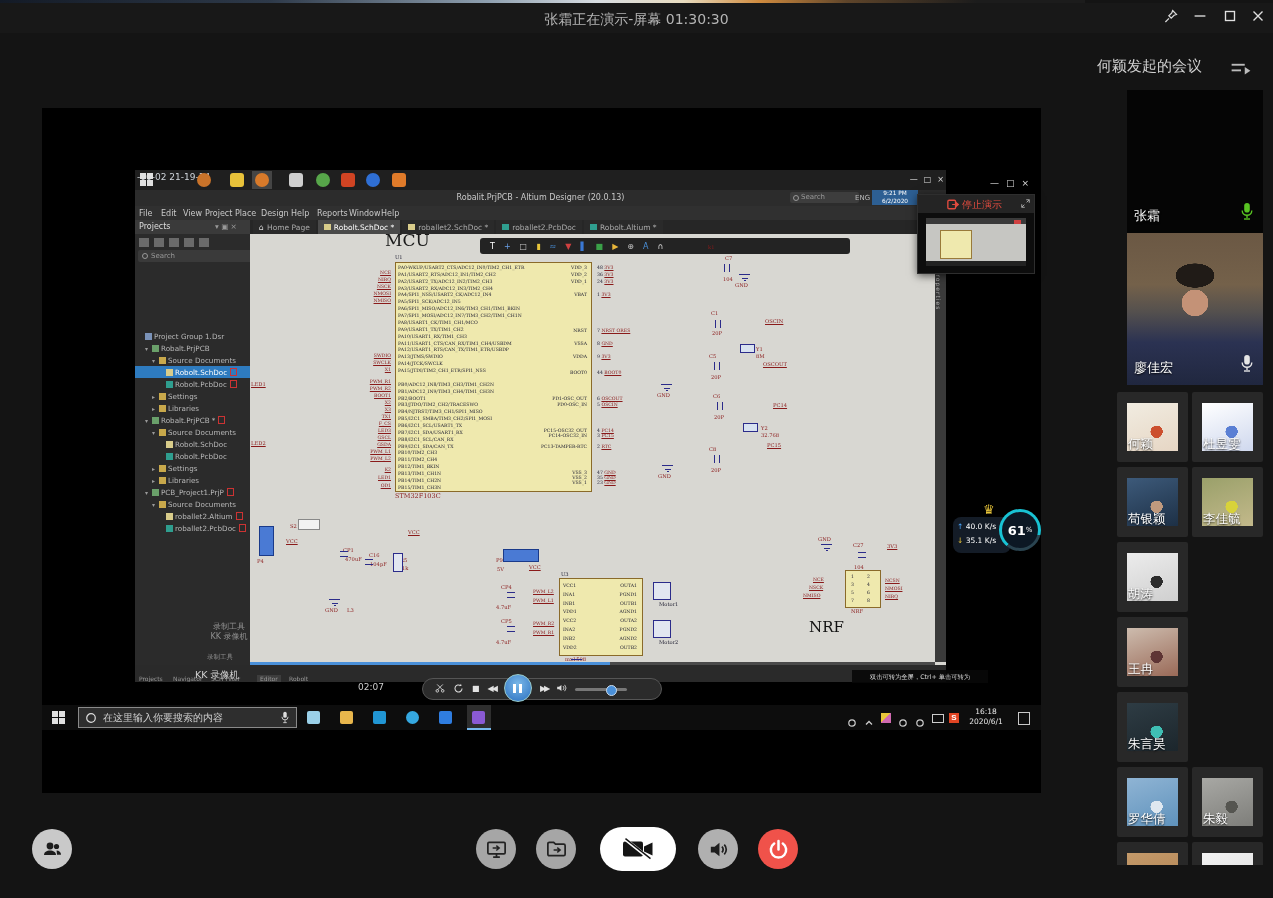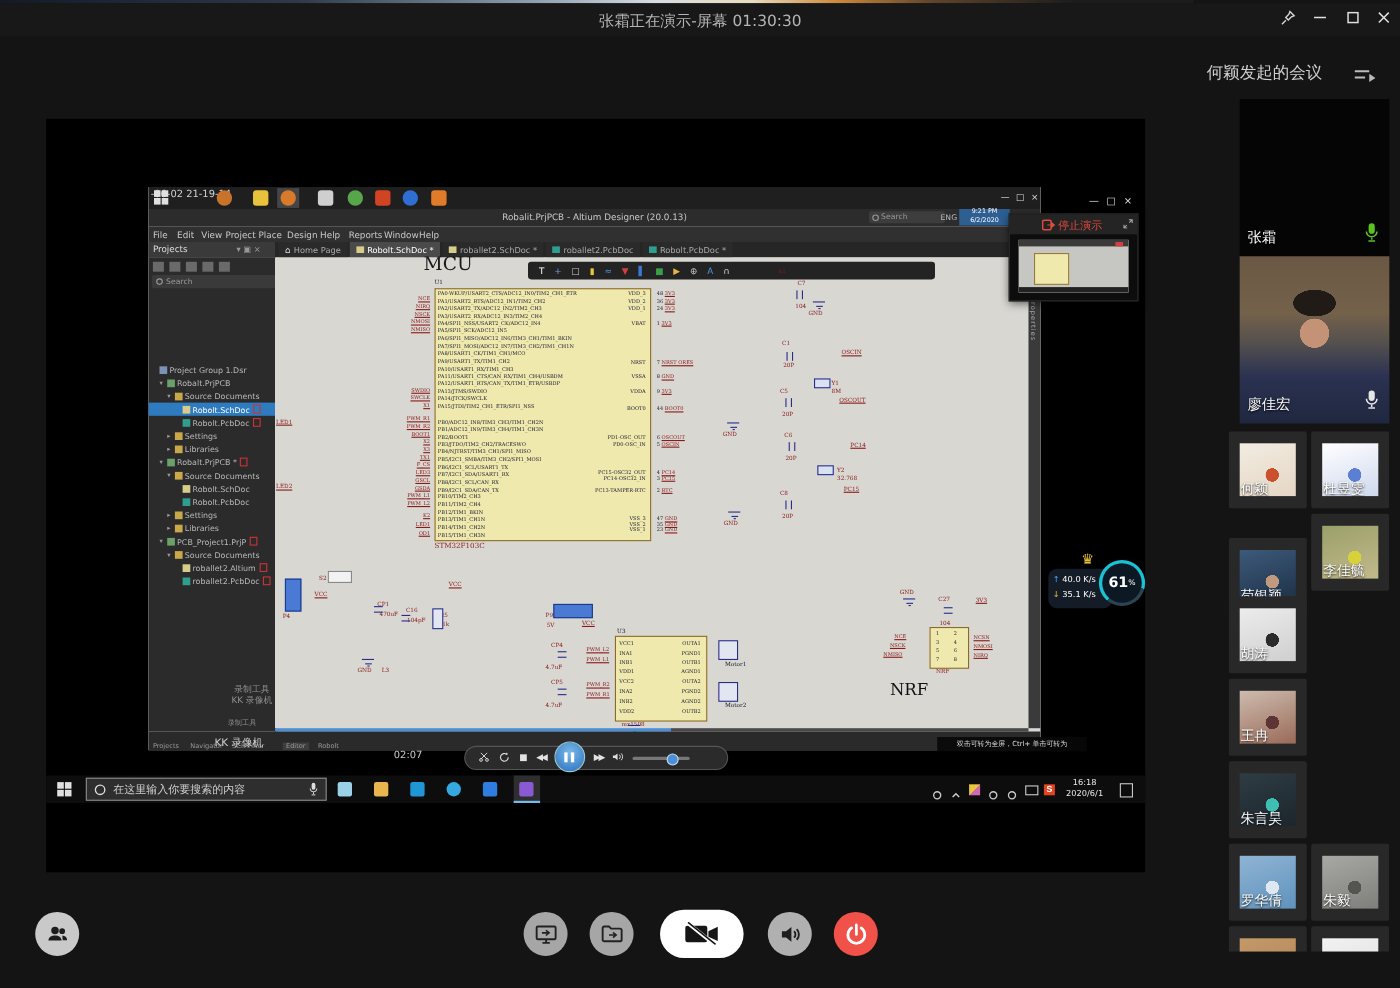--- a/index.html
+++ b/index.html
@@ -214,21 +214,21 @@
           <div class="doc-tab">
             <span class="doc-ic" style="background: rgb(216, 204, 138);"></span>
             <span>roballet2.SchDoc *</span>
           </div>
           <div class="doc-tab">
             <span class="doc-ic" style="background: rgb(47, 158, 143);"></span>
             <span>roballet2.PcbDoc</span>
           </div>
           <div class="doc-tab">
             <span class="doc-ic" style="background: rgb(47, 158, 143);"></span>
-            <span>Robolt.PcbDoc *</span>
+            <span>Robolt.Altium *</span>
           </div>
         </div>
       </div>
       <div class="abs " id="panel">
         <div class="abs " style="left: 4px; top: 4px; width: 10px; height: 9px; background: rgb(106, 106, 106);"></div>
         <div class="abs " style="left: 19px; top: 4px; width: 10px; height: 9px; background: rgb(106, 106, 106);"></div>
         <div class="abs " style="left: 34px; top: 4px; width: 10px; height: 9px; background: rgb(106, 106, 106);"></div>
         <div class="abs " style="left: 49px; top: 4px; width: 10px; height: 9px; background: rgb(106, 106, 106);"></div>
         <div class="abs " style="left: 64px; top: 4px; width: 10px; height: 9px; background: rgb(106, 106, 106);"></div>
         <div class="abs " id="panel-search">Search</div>
@@ -706,21 +706,21 @@
   </div>
 <div class="abs" id="pgrid">
     <div class="ptile" style="left: 0px; top: 0px;">
       <div class="pav" style="background: radial-gradient(11px at 58% 60%, rgb(204, 79, 46) 0px, rgb(204, 79, 46) 55%, rgba(0, 0, 0, 0) 56%), linear-gradient(160deg, rgb(241, 236, 225), rgb(230, 214, 196));"></div>
       <div class="pname">何颖</div>
     </div>
     <div class="ptile" style="left: 75px; top: 0px;">
       <div class="pav" style="background: radial-gradient(11px at 58% 60%, rgb(90, 127, 212) 0px, rgb(90, 127, 212) 55%, rgba(0, 0, 0, 0) 56%), linear-gradient(160deg, rgb(255, 255, 255), rgb(207, 216, 238));"></div>
       <div class="pname">杜昱雯</div>
     </div>
-    <div class="ptile" style="left: 0px; top: 75px; margin-top: 22px;">
+    <div class="ptile" style="left: 0px; top: 75px;">
       <div class="pav" style="background: radial-gradient(11px at 58% 60%, rgb(192, 154, 126) 0px, rgb(192, 154, 126) 55%, rgba(0, 0, 0, 0) 56%), linear-gradient(160deg, rgb(61, 90, 122), rgb(29, 48, 70));"></div>
       <div class="pname">苟银颖</div>
     </div>
     <div class="ptile" style="left: 75px; top: 75px;">
       <div class="pav" style="background: radial-gradient(11px at 58% 60%, rgb(216, 210, 58) 0px, rgb(216, 210, 58) 55%, rgba(0, 0, 0, 0) 56%), linear-gradient(160deg, rgb(154, 160, 106), rgb(195, 185, 139));"></div>
       <div class="pname">李佳毓</div>
     </div>
     <div class="ptile" style="left: 0px; top: 150px;">
       <div class="pav" style="background: radial-gradient(11px at 58% 60%, rgb(43, 43, 43) 0px, rgb(43, 43, 43) 55%, rgba(0, 0, 0, 0) 56%), linear-gradient(160deg, rgb(236, 236, 236), rgb(207, 207, 207));"></div>
       <div class="pname">胡涛</div>

